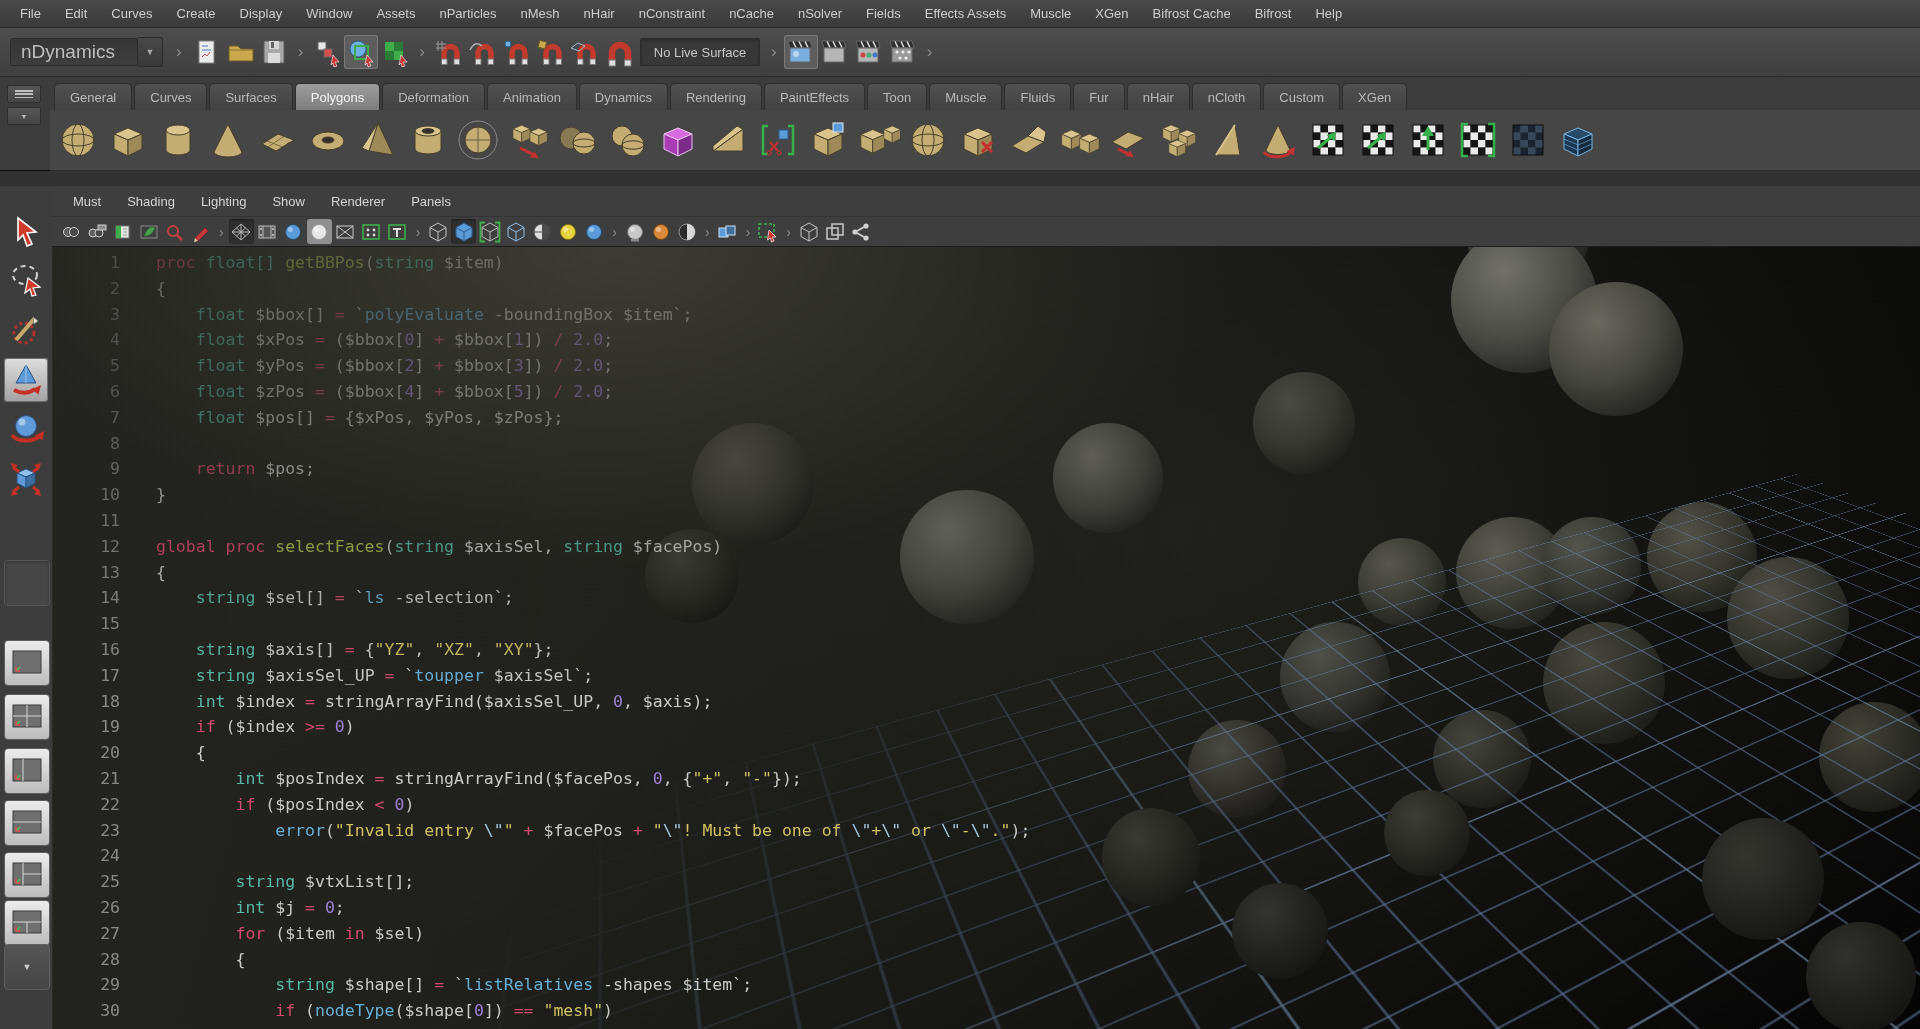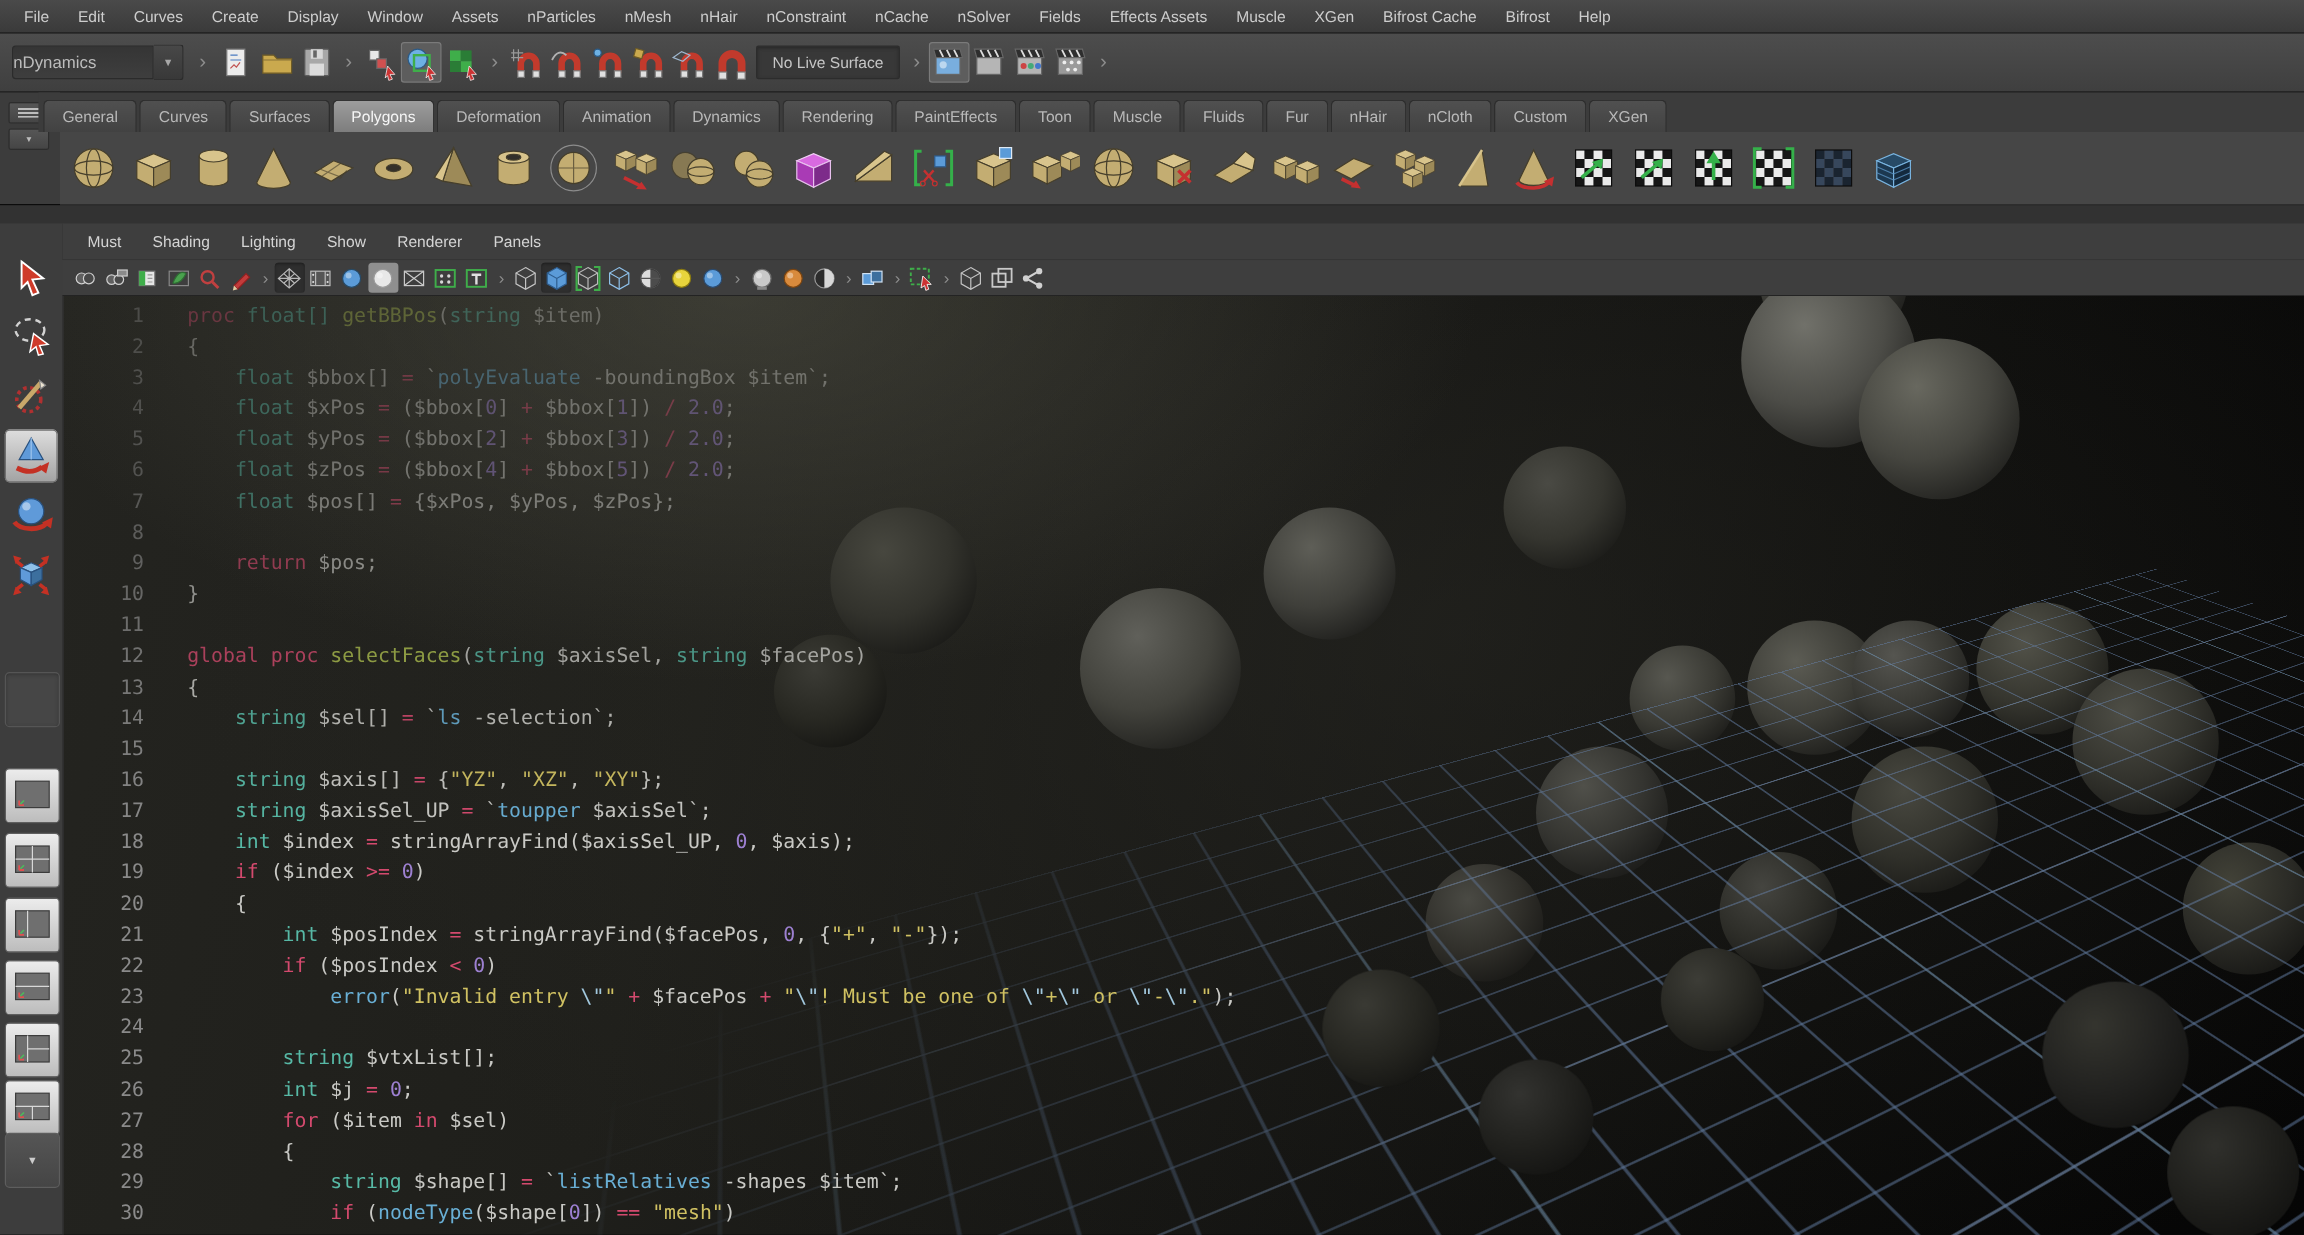--- a/index.html
+++ b/index.html
@@ -10,39 +10,39 @@
   #menubar{position:absolute;top:0;left:0;right:0;height:27px;
     background:linear-gradient(#4a4a4a,#3a3a3a);border-bottom:1px solid #2a2a2a;
     display:flex;align-items:center;padding-left:8px;z-index:20}
   .mitem{color:#cdcdcd;font-size:13px;padding:0 12px;white-space:nowrap;cursor:default}
 
   
   #toolbar{position:absolute;top:28px;left:0;right:0;height:48px;
     background:linear-gradient(#4d4d4d,#3f3f3f);border-bottom:1px solid #2a2a2a;
     display:flex;align-items:center;z-index:20}
   .menuset{margin-left:10px;width:116px;height:26px;background:linear-gradient(#353535,#3e3e3e);
-    border:1px solid #2b2b2b;border-radius:3px 0 0 3px;color:#bdbdbd;font-size:14px;
-    display:flex;align-items:center;}
+    border:1px solid #2b2b2b;border-radius:3px 0 0 3px;color:#bdbdbd;font-size:19px;
+    display:flex;align-items:center;padding-left:10px}
   .menuset-arrow{width:24px;height:28px;background:linear-gradient(#484848,#383838);
     border:1px solid #2b2b2b;border-left:none;border-radius:0 3px 3px 0;color:#a8a8a8;
     display:flex;align-items:center;justify-content:center;font-size:9px;margin-right:6px}
   .tbtn{width:34px;height:34px;display:flex;align-items:center;justify-content:center;border-radius:3px;flex:none}
   .tbtn.pressed{background:#5d5d5d;box-shadow:inset 0 0 0 1px #7a7a7a}
   .tsep{color:#8d8d8d;font-size:17px;margin:0 7px;flex:none}
   .livefield{width:118px;height:26px;background:#383838;border:1px solid #2c2c2c;
     box-shadow:inset 0 1px 3px #262626;color:#c6c6c6;font-size:13px;border-radius:2px;
     display:flex;align-items:center;justify-content:center;margin:0 4px;flex:none}
 
   
   #shelfside{position:absolute;top:77px;left:0;width:50px;height:93px;background:#3c3c3c;z-index:20}
   .sside-btn{position:absolute;left:7px;width:32px;height:16px;background:linear-gradient(#565656,#454545);
     border:1px solid #2d2d2d;border-radius:2px;display:flex;align-items:center;justify-content:center}
   .bars{width:18px;height:8px;background:repeating-linear-gradient(#bdbdbd 0 1.6px,transparent 1.6px 3.4px)}
   .tinyarrow{color:#bdbdbd;font-size:7px}
-  #tabsrow{position:absolute;top:77px;left:32px;right:0;height:33px;background:#3c3c3c;
+  #tabsrow{position:absolute;top:77px;left:50px;right:0;height:33px;background:#3c3c3c;
     display:flex;align-items:flex-end;padding-left:4px;z-index:20}
   .stab{height:26px;padding:0 15px;margin-right:2px;background:linear-gradient(#505050,#424242);
     border:1px solid #2d2d2d;border-bottom:none;border-radius:5px 5px 0 0;color:#b9b9b9;
     font-size:13px;display:flex;align-items:center;white-space:nowrap}
   .stab.active{background:linear-gradient(#9d9d9d,#7d7d7d);color:#f5f5f5}
   #shelfrow{position:absolute;top:110px;left:50px;right:0;height:60px;background:#464646;
     display:flex;align-items:center;padding-left:6px;border-bottom:1px solid #2d2d2d;z-index:20;overflow:hidden}
   .sicon{width:44px;height:44px;margin-right:6px;flex:none;display:flex;align-items:center;justify-content:center}
   #gaprow{position:absolute;top:171px;left:0;right:0;height:15px;background:#323232;
     border-bottom:1px solid #262626;z-index:20}

